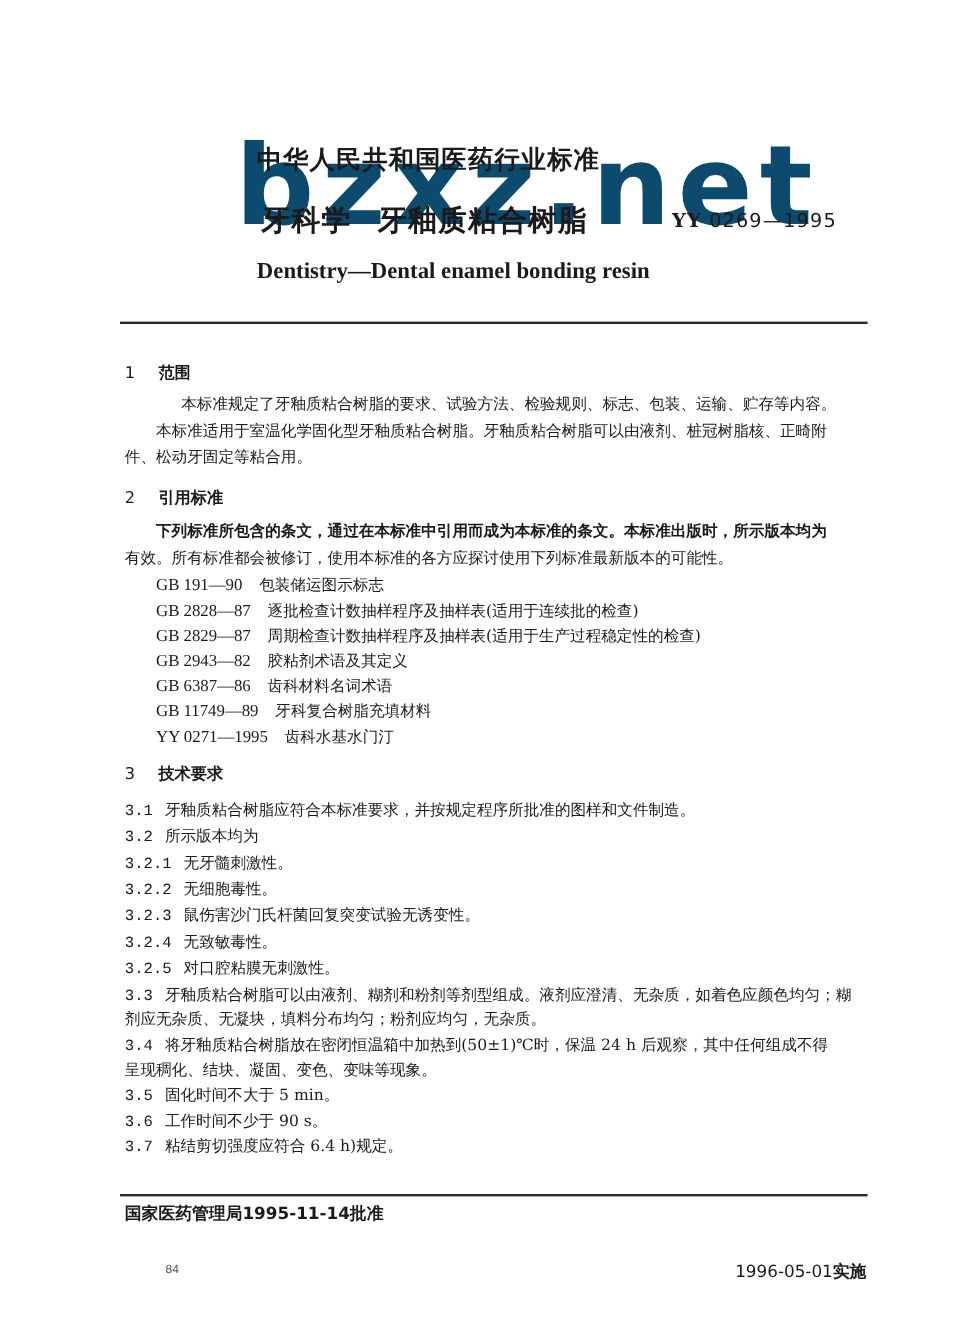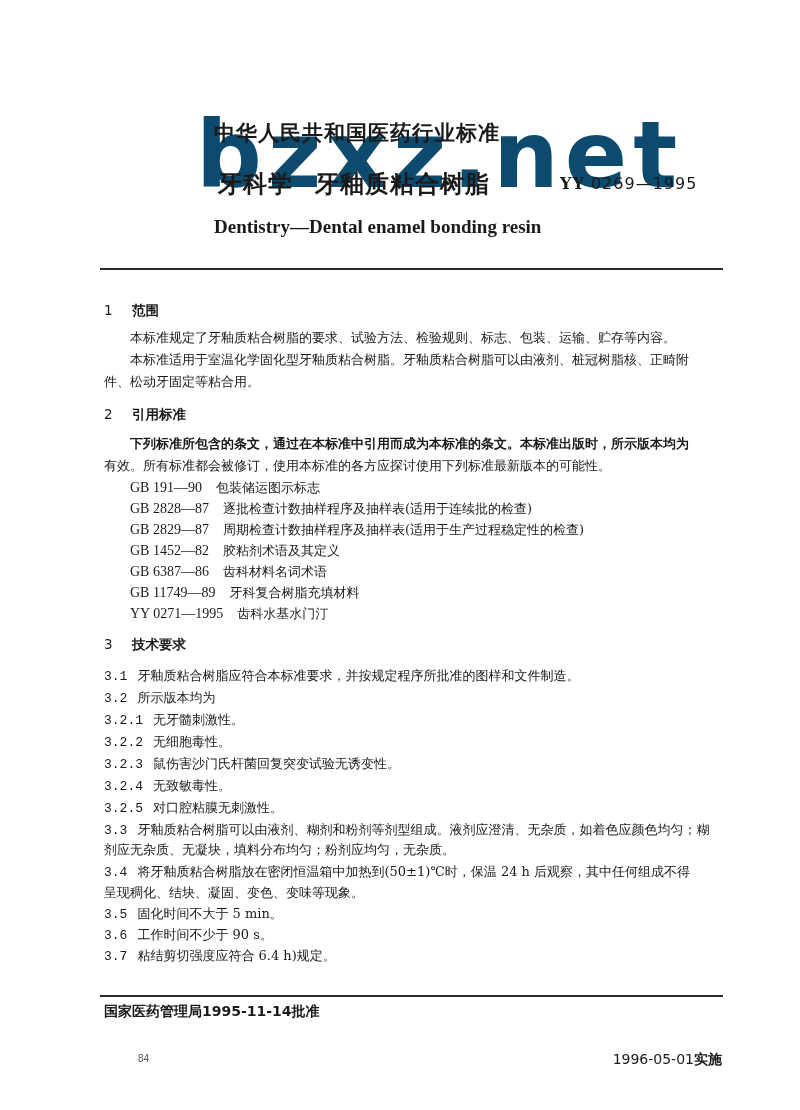--- a/index.html
+++ b/index.html
@@ -67,34 +67,34 @@
   <b>YY</b>
   <span>0269—1995</span>
 </div>
 <div class="abs std-en">Dentistry—Dental enamel bonding resin</div>
 
 <div class="rule rule-top"></div>
 
 <div class="h" style="top:302px;">
   <span class="num">1</span><span>范围</span>
 </div>
-<div class="p indent" style="top:331px;">本标准规定了牙釉质粘合树脂的要求、试验方法、检验规则、标志、包装、运输、贮存等内容。</div>
+<div class="p indent" style="top:331px;margin-left:21px;">本标准规定了牙釉质粘合树脂的要求、试验方法、检验规则、标志、包装、运输、贮存等内容。</div>
 <div class="p indent" style="top:353px;">本标准适用于室温化学固化型牙釉质粘合树脂。牙釉质粘合树脂可以由液剂、桩冠树脂核、正畸附</div>
 <div class="p flush" style="top:375px;">件、松动牙固定等粘合用。</div>
 
 <div class="h" style="top:406px;">
   <span class="num">2</span><span>引用标准</span>
 </div>
 <div class="p indent" style="top:437px;font-weight:bold;">下列标准所包含的条文，通过在本标准中引用而成为本标准的条文。本标准出版时，所示版本均为</div>
 <div class="p flush" style="top:459px;">有效。所有标准都会被修订，使用本标准的各方应探讨使用下列标准最新版本的可能性。</div>
 
 <div class="ref" style="top:479px;"><span class="code">GB 191—90</span><span>包装储运图示标志</span></div>
 <div class="ref" style="top:500px;"><span class="code">GB 2828—87</span><span>逐批检查计数抽样程序及抽样表(适用于连续批的检查)</span></div>
 <div class="ref" style="top:521px;"><span class="code">GB 2829—87</span><span>周期检查计数抽样程序及抽样表(适用于生产过程稳定性的检查)</span></div>
-<div class="ref" style="top:542px;"><span class="code">GB 1452—82</span><span>胶粘剂术语及其定义</span></div>
+<div class="ref" style="top:542px;"><span class="code">GB 2943—82</span><span>胶粘剂术语及其定义</span></div>
 <div class="ref" style="top:563px;"><span class="code">GB 6387—86</span><span>齿科材料名词术语</span></div>
 <div class="ref" style="top:584px;"><span class="code">GB 11749—89</span><span>牙科复合树脂充填材料</span></div>
 <div class="ref" style="top:605px;"><span class="code">YY 0271—1995</span><span>齿科水基水门汀</span></div>
 
 <div class="h" style="top:636px;">
   <span class="num">3</span><span>技术要求</span>
 </div>
 
 <div class="p flush" style="top:669px;"><span class="clause-num">3.1</span><span>牙釉质粘合树脂应符合本标准要求，并按规定程序所批准的图样和文件制造。</span></div>
 <div class="p flush" style="top:691px;"><span class="clause-num">3.2</span><span>所示版本均为</span></div>

